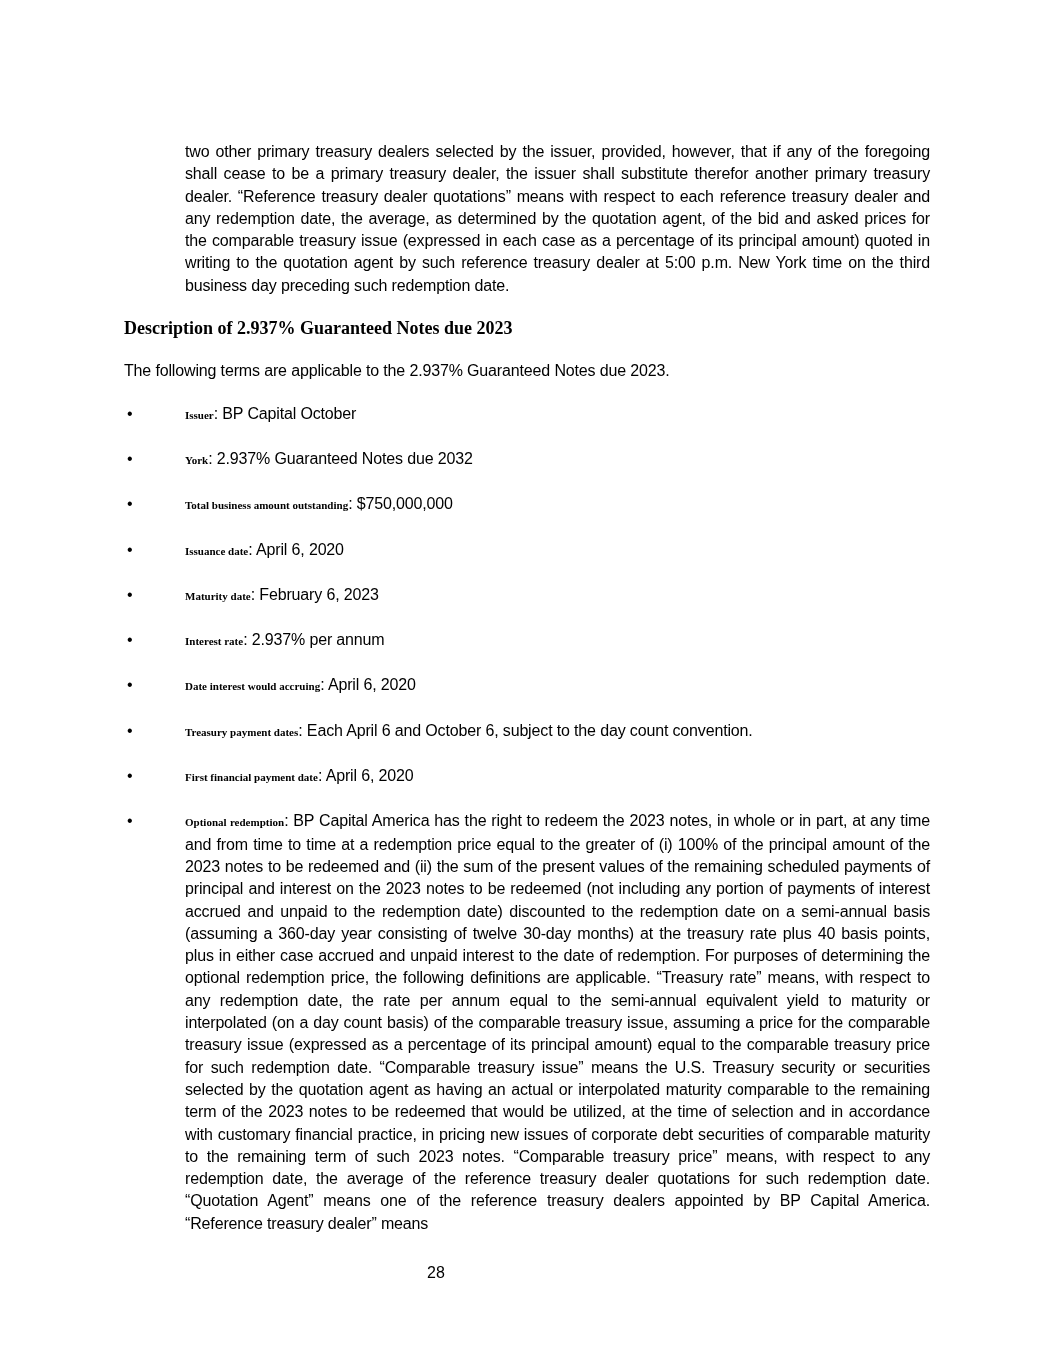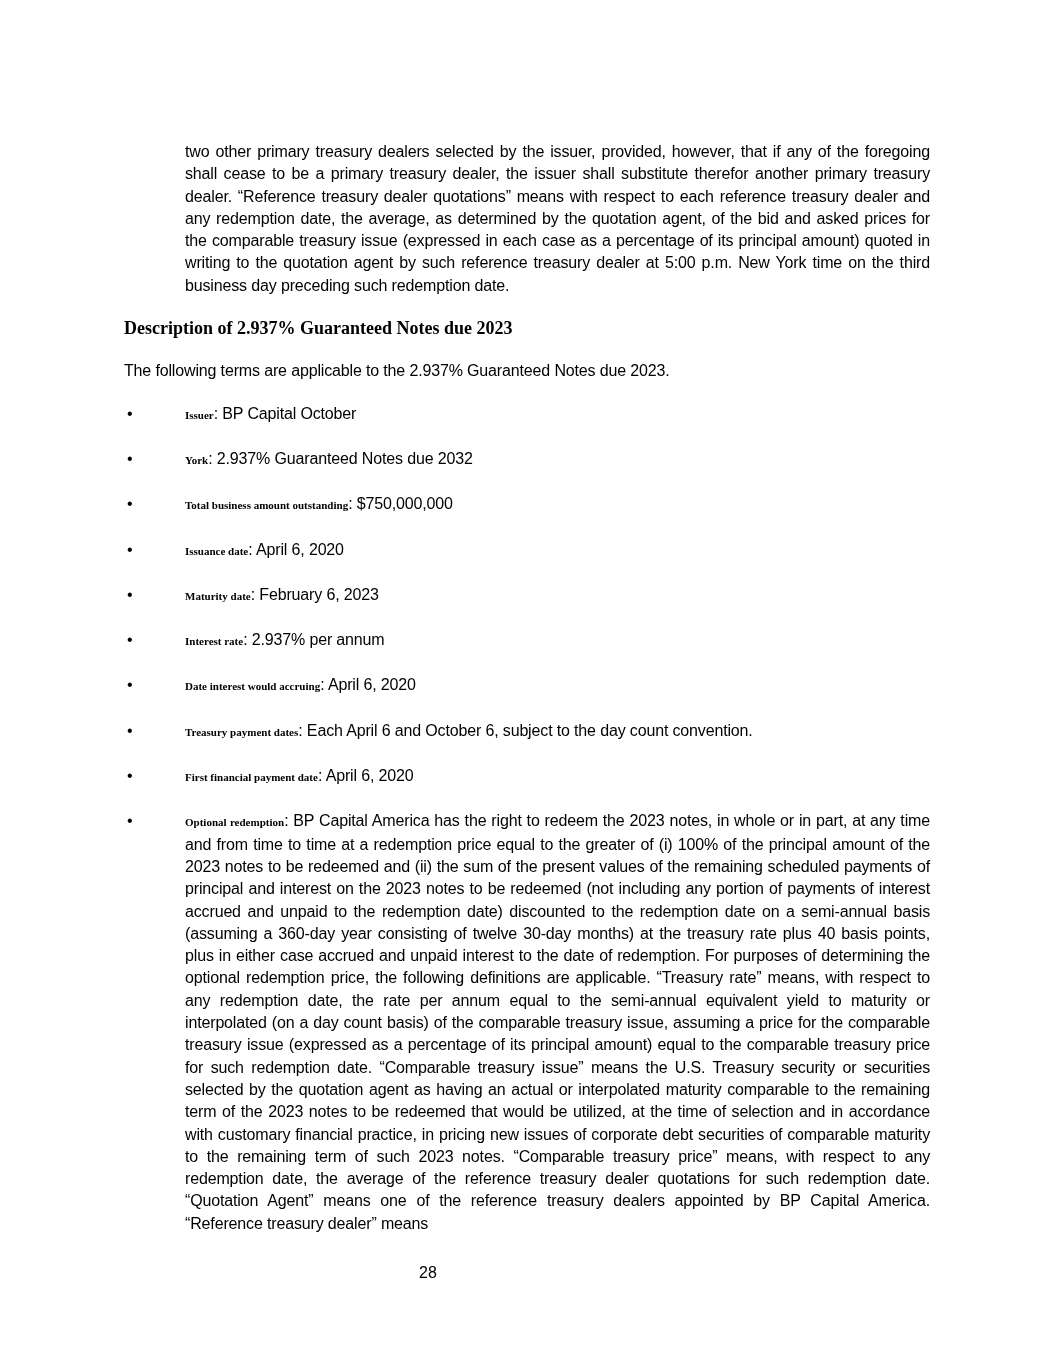--- a/index.html
+++ b/index.html
@@ -63,21 +63,21 @@
   }
   .term-label {
     font-family: "Liberation Serif", serif;
     font-weight: bold;
     font-size: 11px;
     letter-spacing: 0;
   }
   .page-number {
     position: absolute;
     top: 1262px;
-    left: 8px;
+    left: 16px;
     width: 840px;
     text-align: center;
     letter-spacing: 0;
   }
 </style>
 </head>
 <body>
 
 <div class="page">
 

